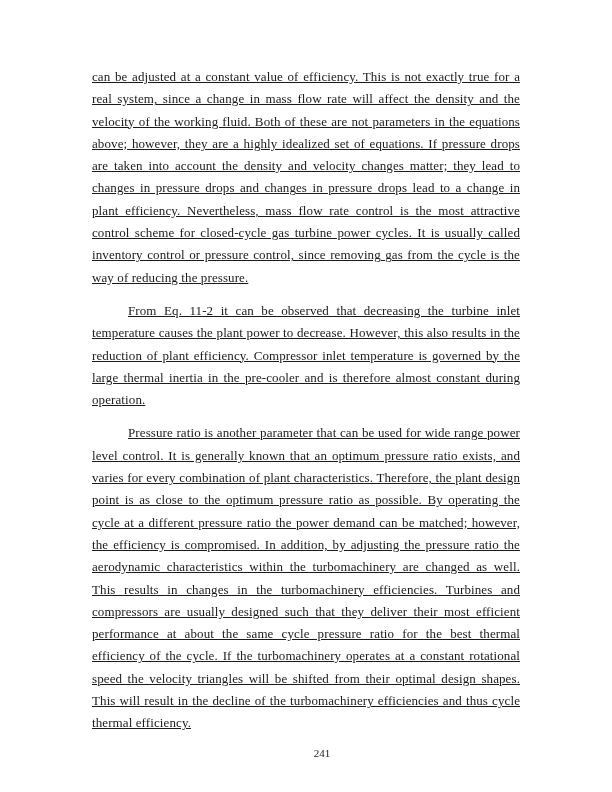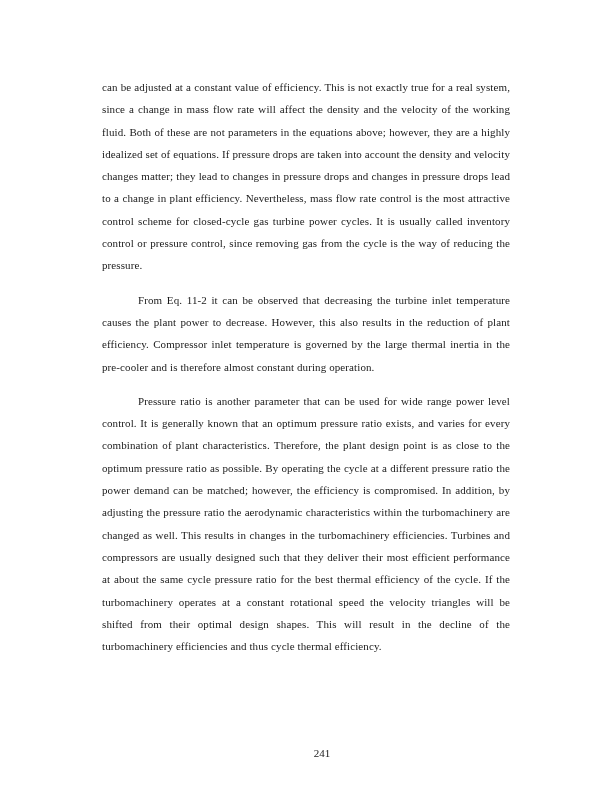--- a/index.html
+++ b/index.html
@@ -17,26 +17,27 @@
     overflow: hidden;
     box-sizing: border-box;
   }
   .content {
     position: absolute;
     top: 64px;
     left: 90px;
     width: 432px;
   }
   .content p {
-    margin: 12px;
+    margin: 2px;
     padding: 0;
-    font-size: 11px;
+    font-size: 13px;
     line-height: 22.3px;
     text-align: justify;
     letter-spacing: 0.1px;
+    text-decoration: underline;
   }
   .content p.indent {
     text-indent: 36px;
     margin-top: 11px;
   }
   .page-number {
     position: absolute;
     bottom: 33px;
     left: 0;
     width: 100%;

